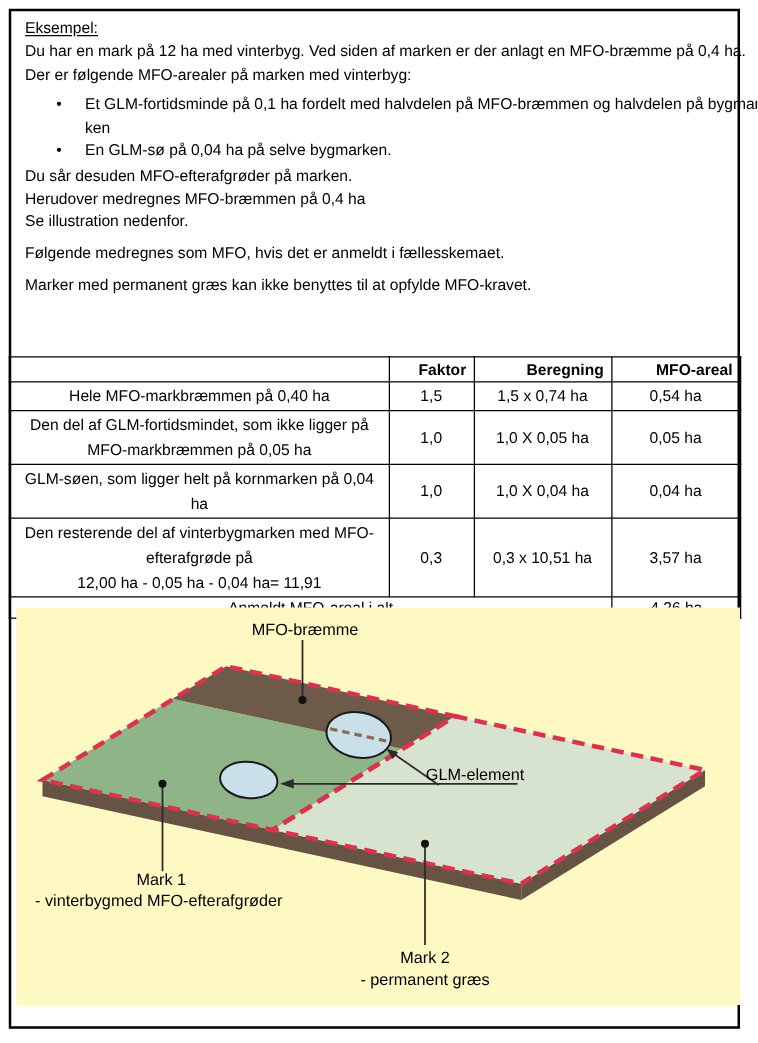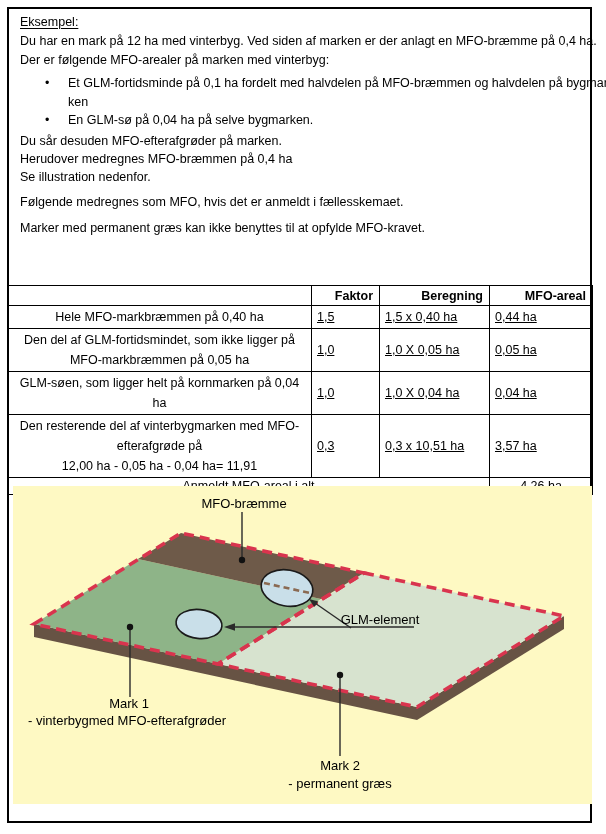--- a/index.html
+++ b/index.html
@@ -23,21 +23,21 @@
   table.mfo{
     position:absolute;left:7px;top:285px;width:585px;
     border-collapse:collapse;table-layout:fixed;
     font-size:12.5px;
   }
   table.mfo td,table.mfo th{
     border:1.5px solid #000;padding:1px 5px;vertical-align:middle;
     font-weight:normal;overflow:hidden;text-align:center;
   }
   table.mfo .desc{line-height:20px;vertical-align:middle;}
-  table.mfo .num{text-align:left;padding-right:6px;text-decoration:underline;}
+  table.mfo .num{text-align:center;padding-right:6px;}
   table.mfo thead th{text-align:right;font-weight:bold;padding-right:6px;}
   table.mfo thead th.empty{border-left:1.5px solid #000;}
   tr.h20{height:20px;} tr.h41{height:41px;margin-left:16px;} tr.h61{height:61px;} tr.h17{height:17px;}
   td.t-label{border-right:none;}
   td.t-value{border-left:none;text-align:right;font-weight:bold;padding-right:6px;}
   
   .illustration{
     position:absolute;left:13px;top:486px;width:579px;height:318px;
     background:#fef9c3;
   }
@@ -74,22 +74,22 @@
         <th class="empty"></th>
         <th>Faktor</th>
         <th>Beregning</th>
         <th>MFO-areal</th>
       </tr>
     </thead>
     <tbody>
       <tr class="h20">
         <td class="desc">Hele MFO-markbræmmen på 0,40 ha</td>
         <td class="num">1,5</td>
-        <td class="num">1,5 x 0,40 ha</td>
-        <td class="num">0,44 ha</td>
+        <td class="num">1,5 x 0,74 ha</td>
+        <td class="num">0,54 ha</td>
       </tr>
       <tr class="h41">
         <td class="desc">
             <div>Den del af GLM-fortidsmindet, som ikke ligger på</div>
             <div>MFO-markbræmmen på 0,05 ha</div>
           </td>
         <td class="num">1,0</td>
         <td class="num">1,0 X 0,05 ha</td>
         <td class="num">0,05 ha</td>
       </tr>

